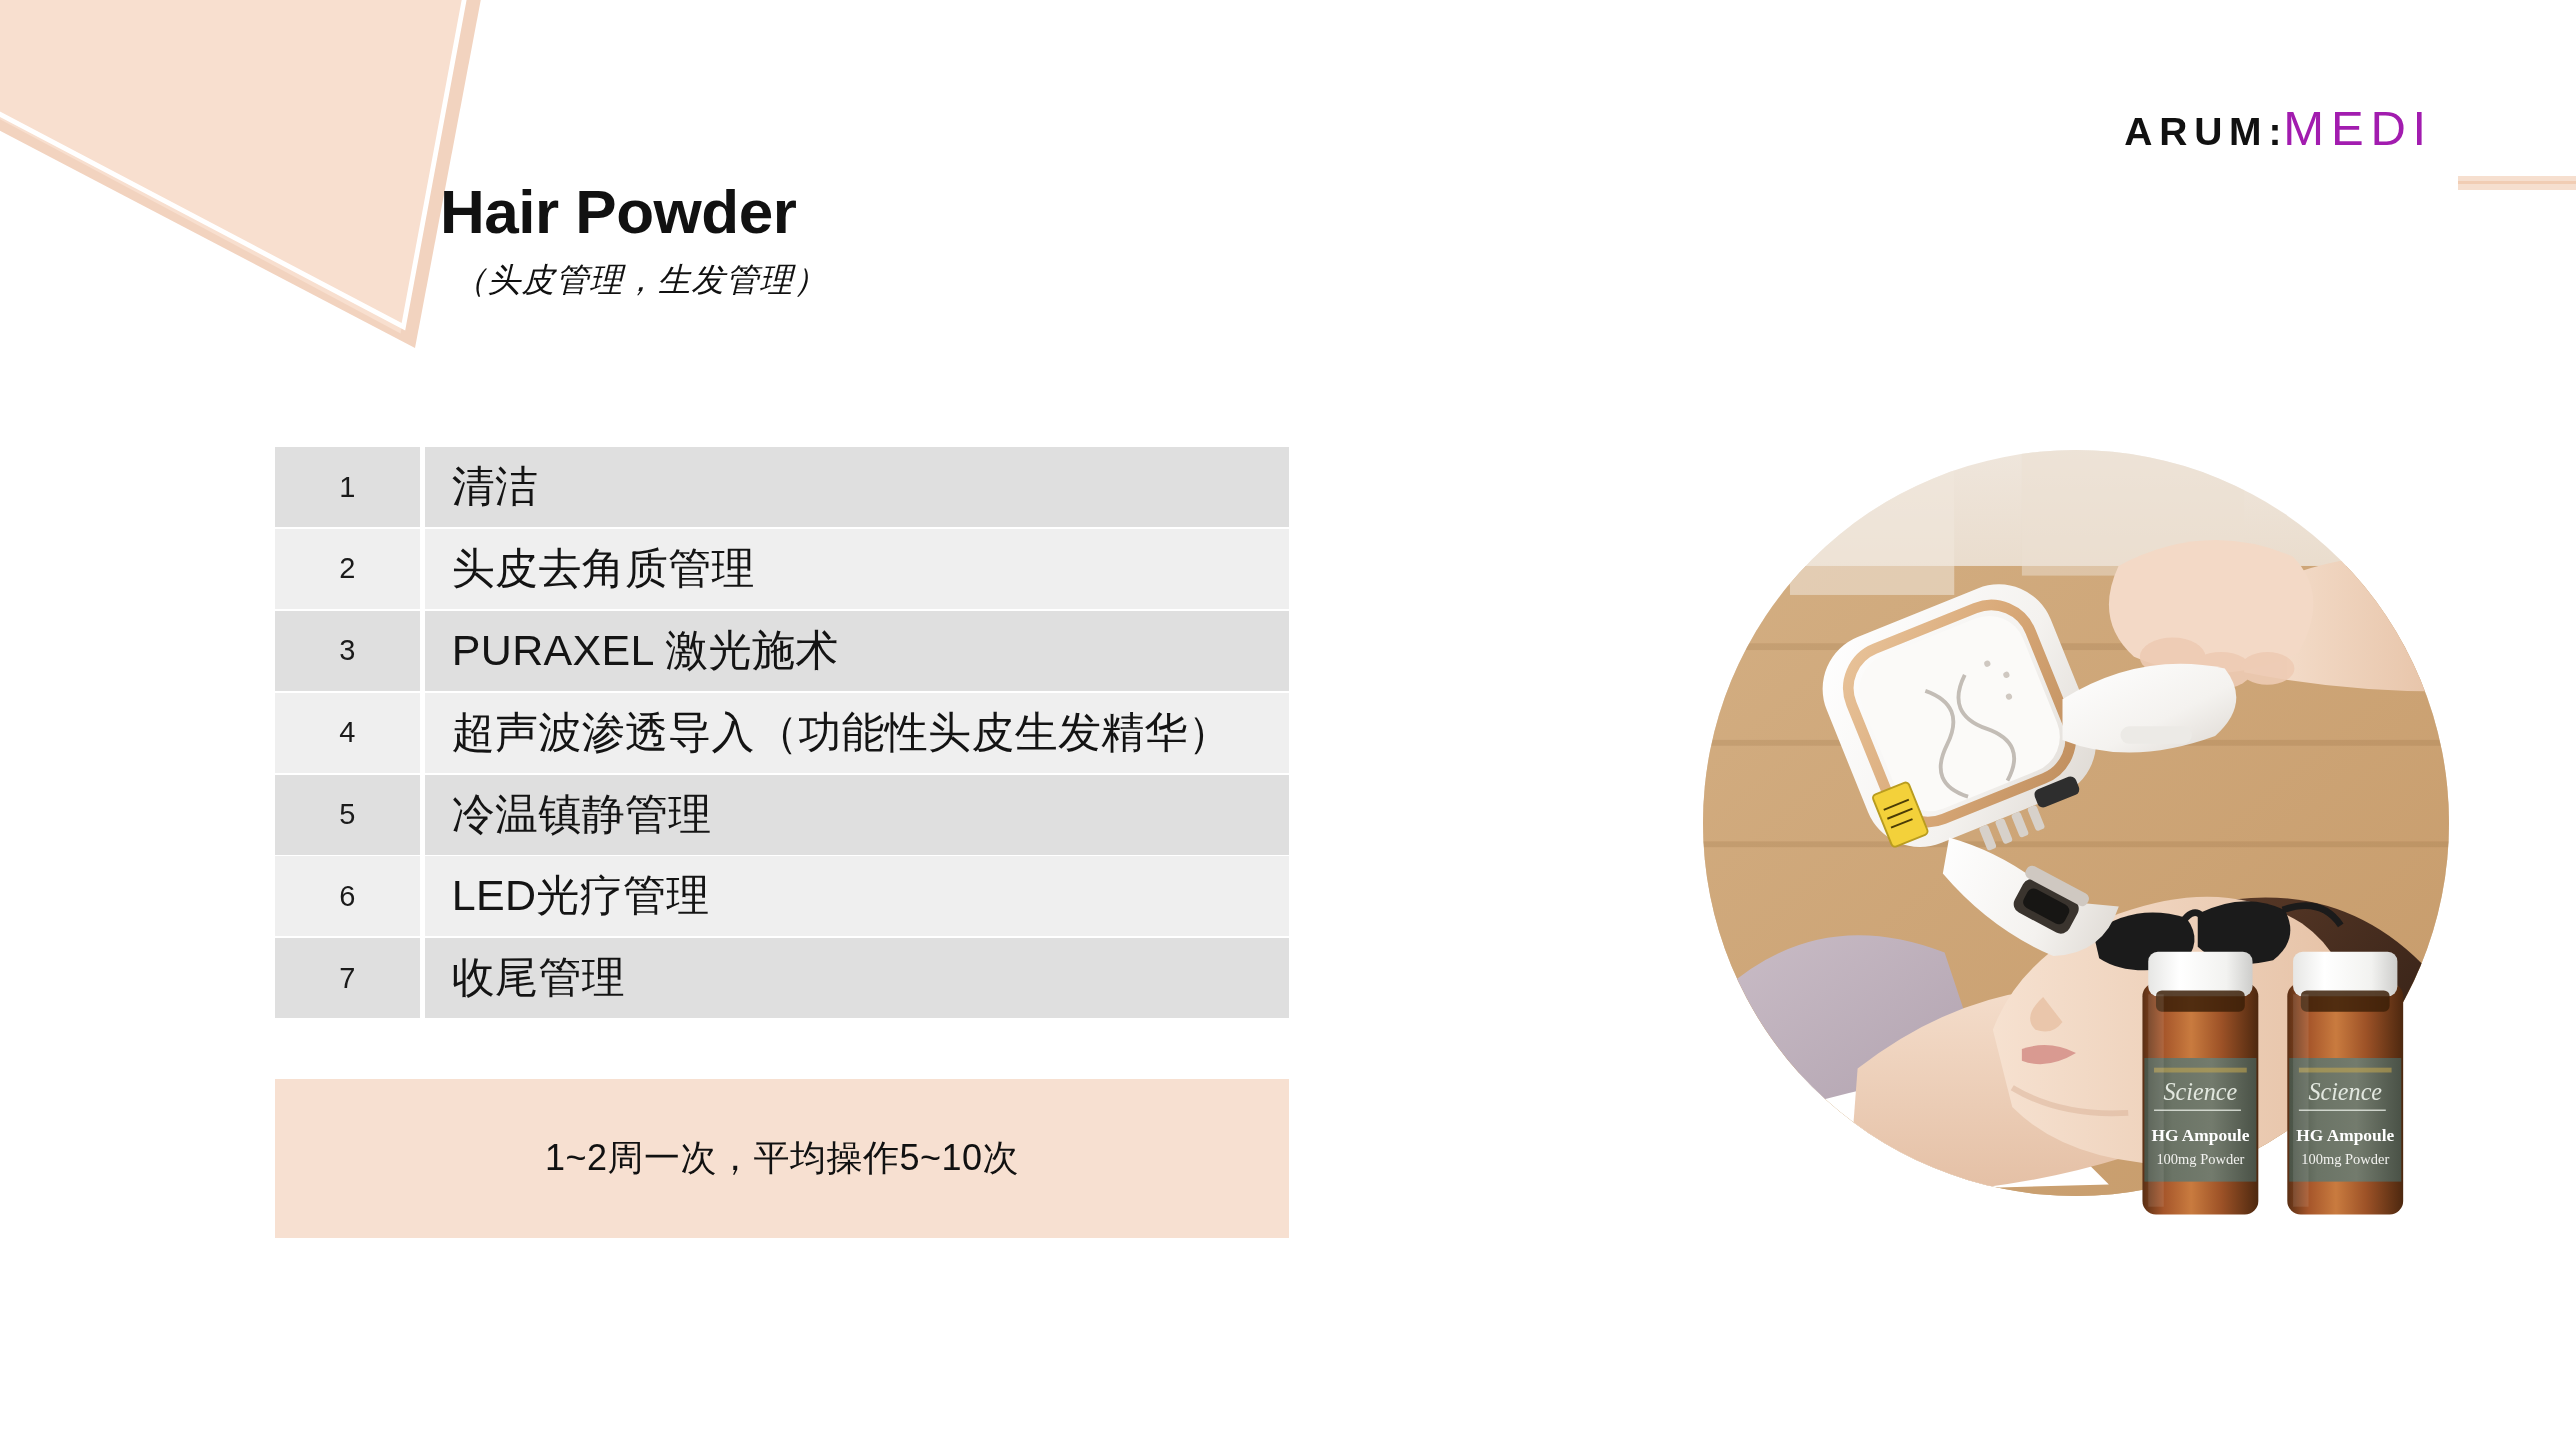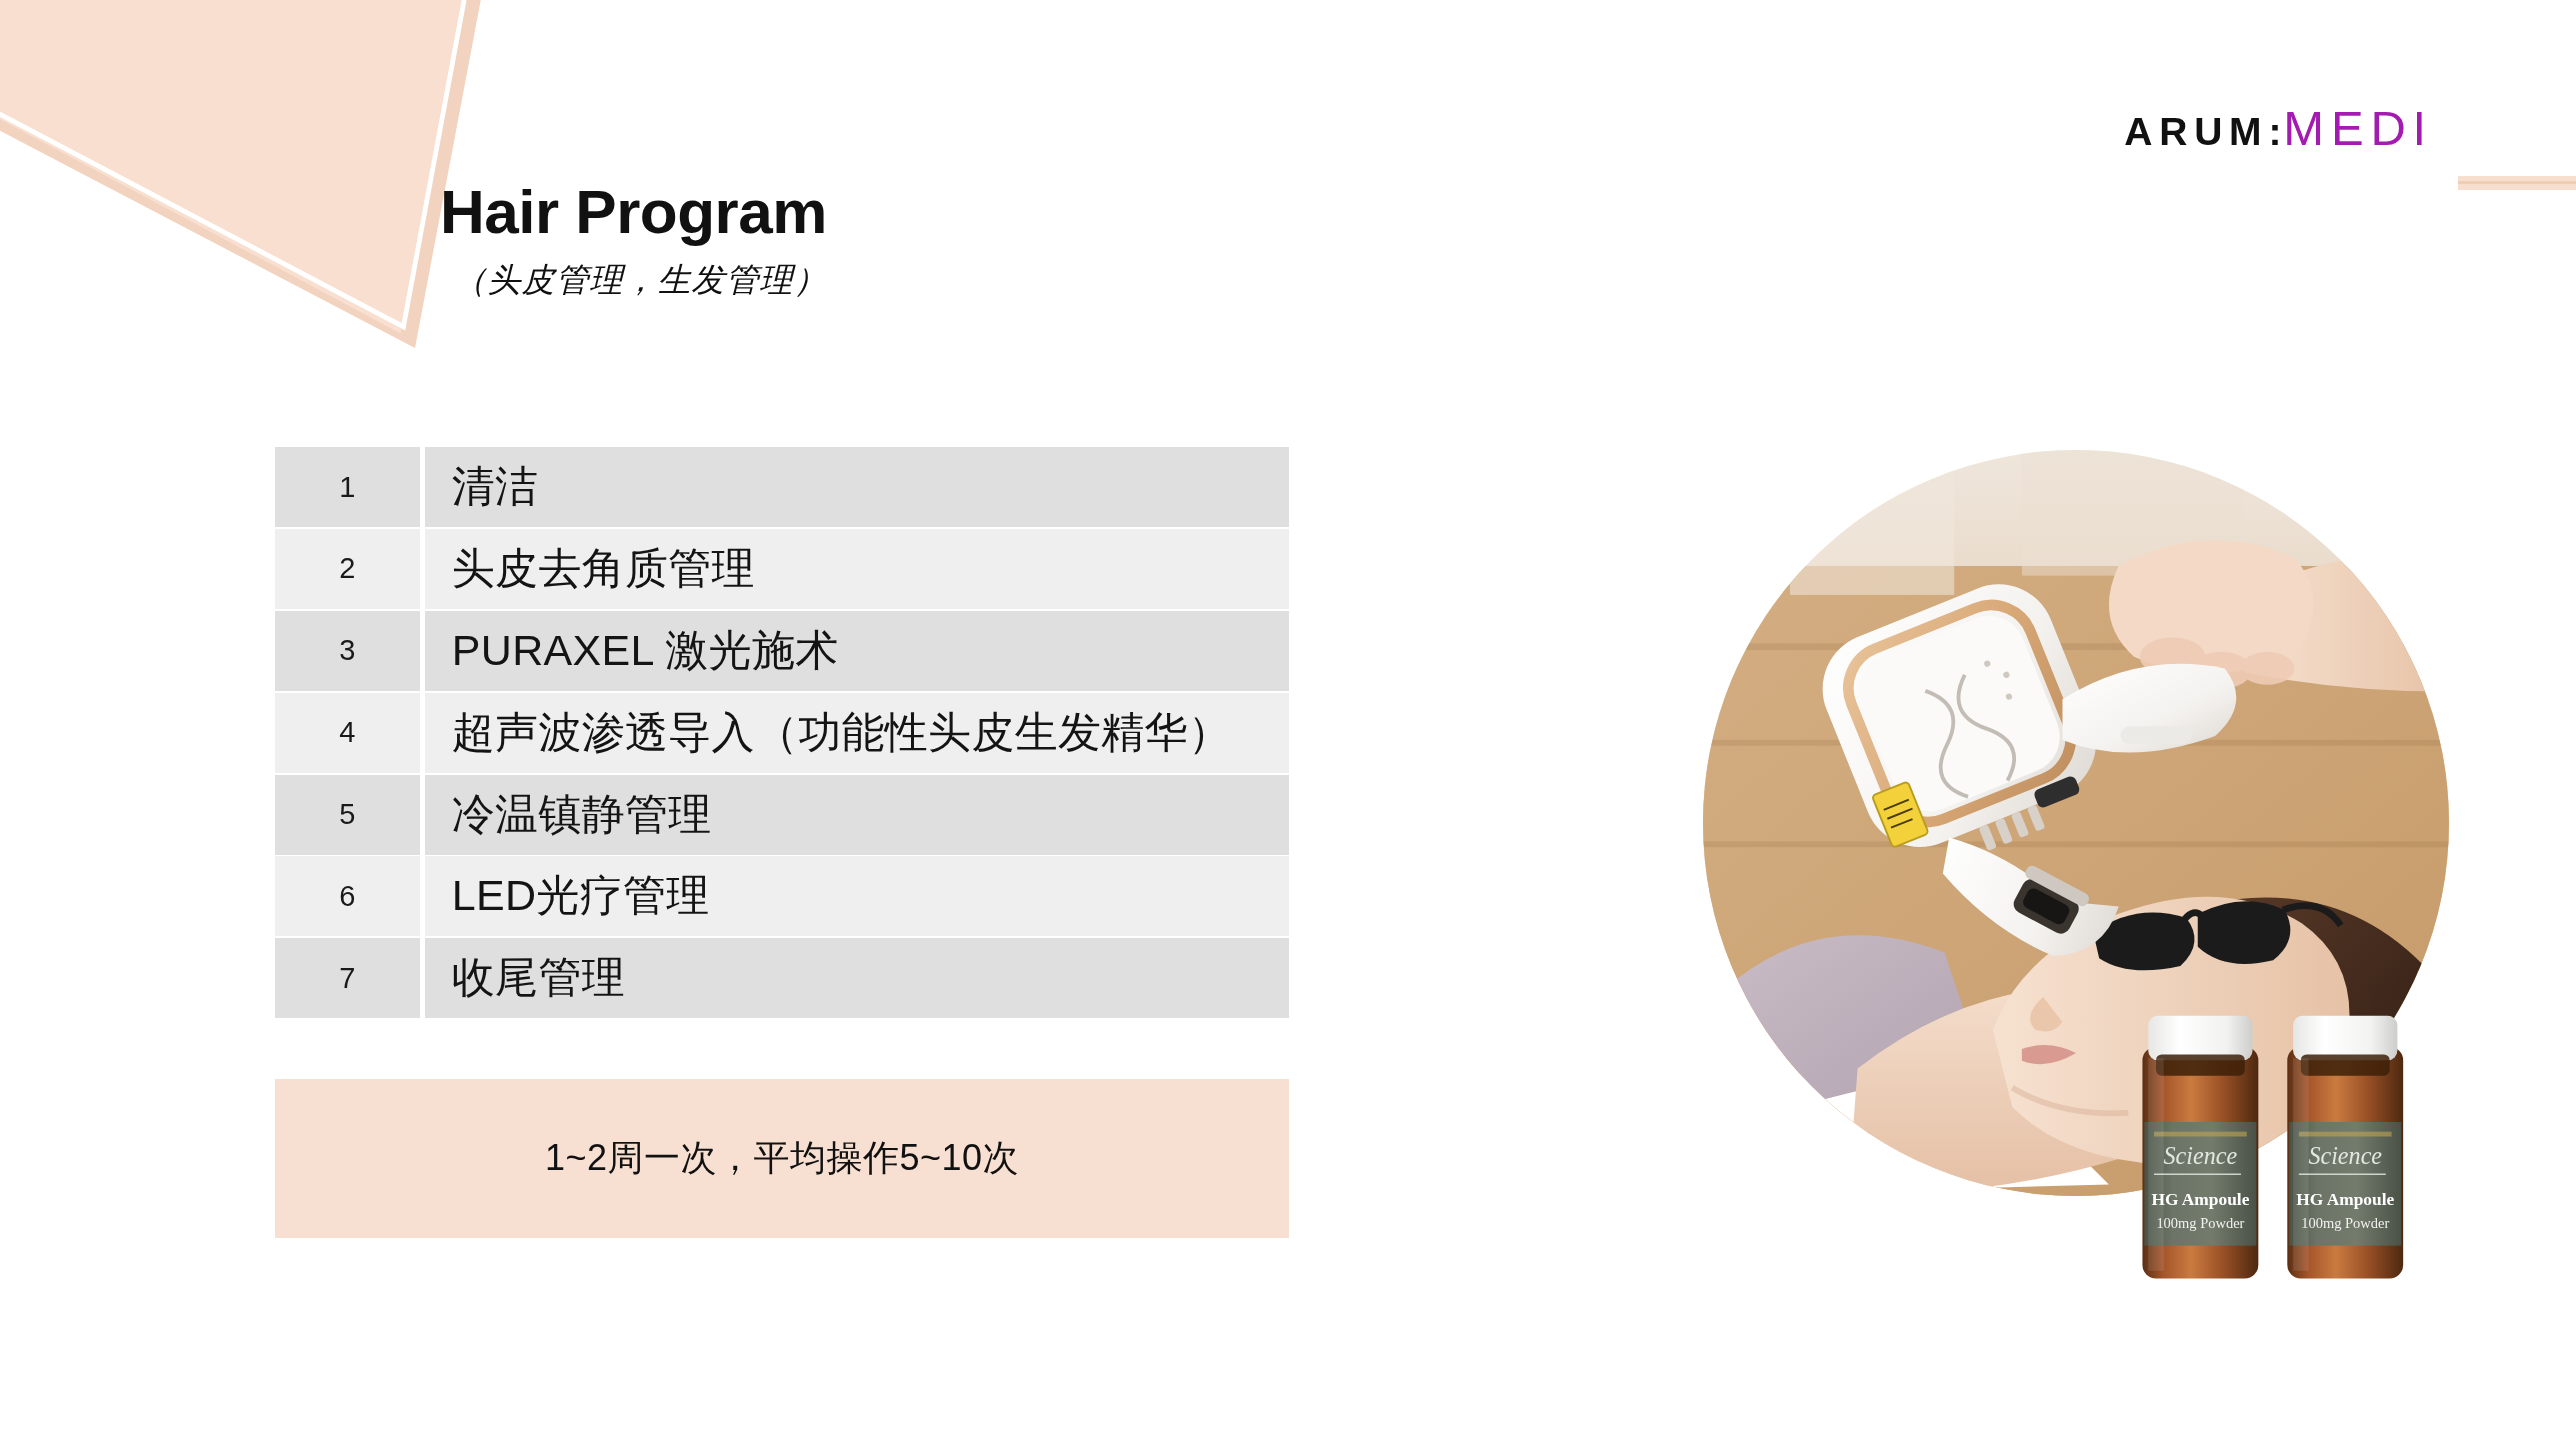--- a/index.html
+++ b/index.html
@@ -68,21 +68,21 @@
   }
 
   
   .photo-circle {
     position:absolute; left:1703px; top:450px; width:746px; height:746px;
     border-radius:50%; overflow:hidden;
   }
   .photo-circle svg { display:block; width:100%; height:100%; }
 
   
-  .bottles { position:absolute; left:2127px; top:1008px; width:309px; height:285px; }
+  .bottles { position:absolute; left:2127px; top:944px; width:309px; height:285px; }
   .bottles svg { display:block; width:100%; height:100%; }
 </style>
 </head>
 <body>
 
 <div class="slide">
 
   <div class="corner-deco">
     <svg viewBox="0 0 660 360" preserveAspectRatio="none" aria-hidden="true">
       <polygon points="-10,-10 500,-10 430,360 -10,130" fill="#f2d3bf"></polygon>
@@ -91,21 +91,21 @@
     </svg>
   </div>
 
   <div class="accent-bar"></div>
 
   <div class="logo">
     <span class="mark-bold">ARUM</span><span class="mark-colon">:</span><span class="mark-light">MEDI</span>
   </div>
 
   <div class="title-block">
-    <div class="title-main">Hair Program</div>
+    <div class="title-main">Hair Powder</div>
     <div class="title-sub">（头皮管理，生发管理）</div>
   </div>
 
   <div class="proc-table">
     <div class="proc-row odd">
       <div class="num-cell">1</div>
       <div class="gap-cell"></div>
       <div class="label-cell">清洁</div>
     </div>
     <div class="proc-row even">

